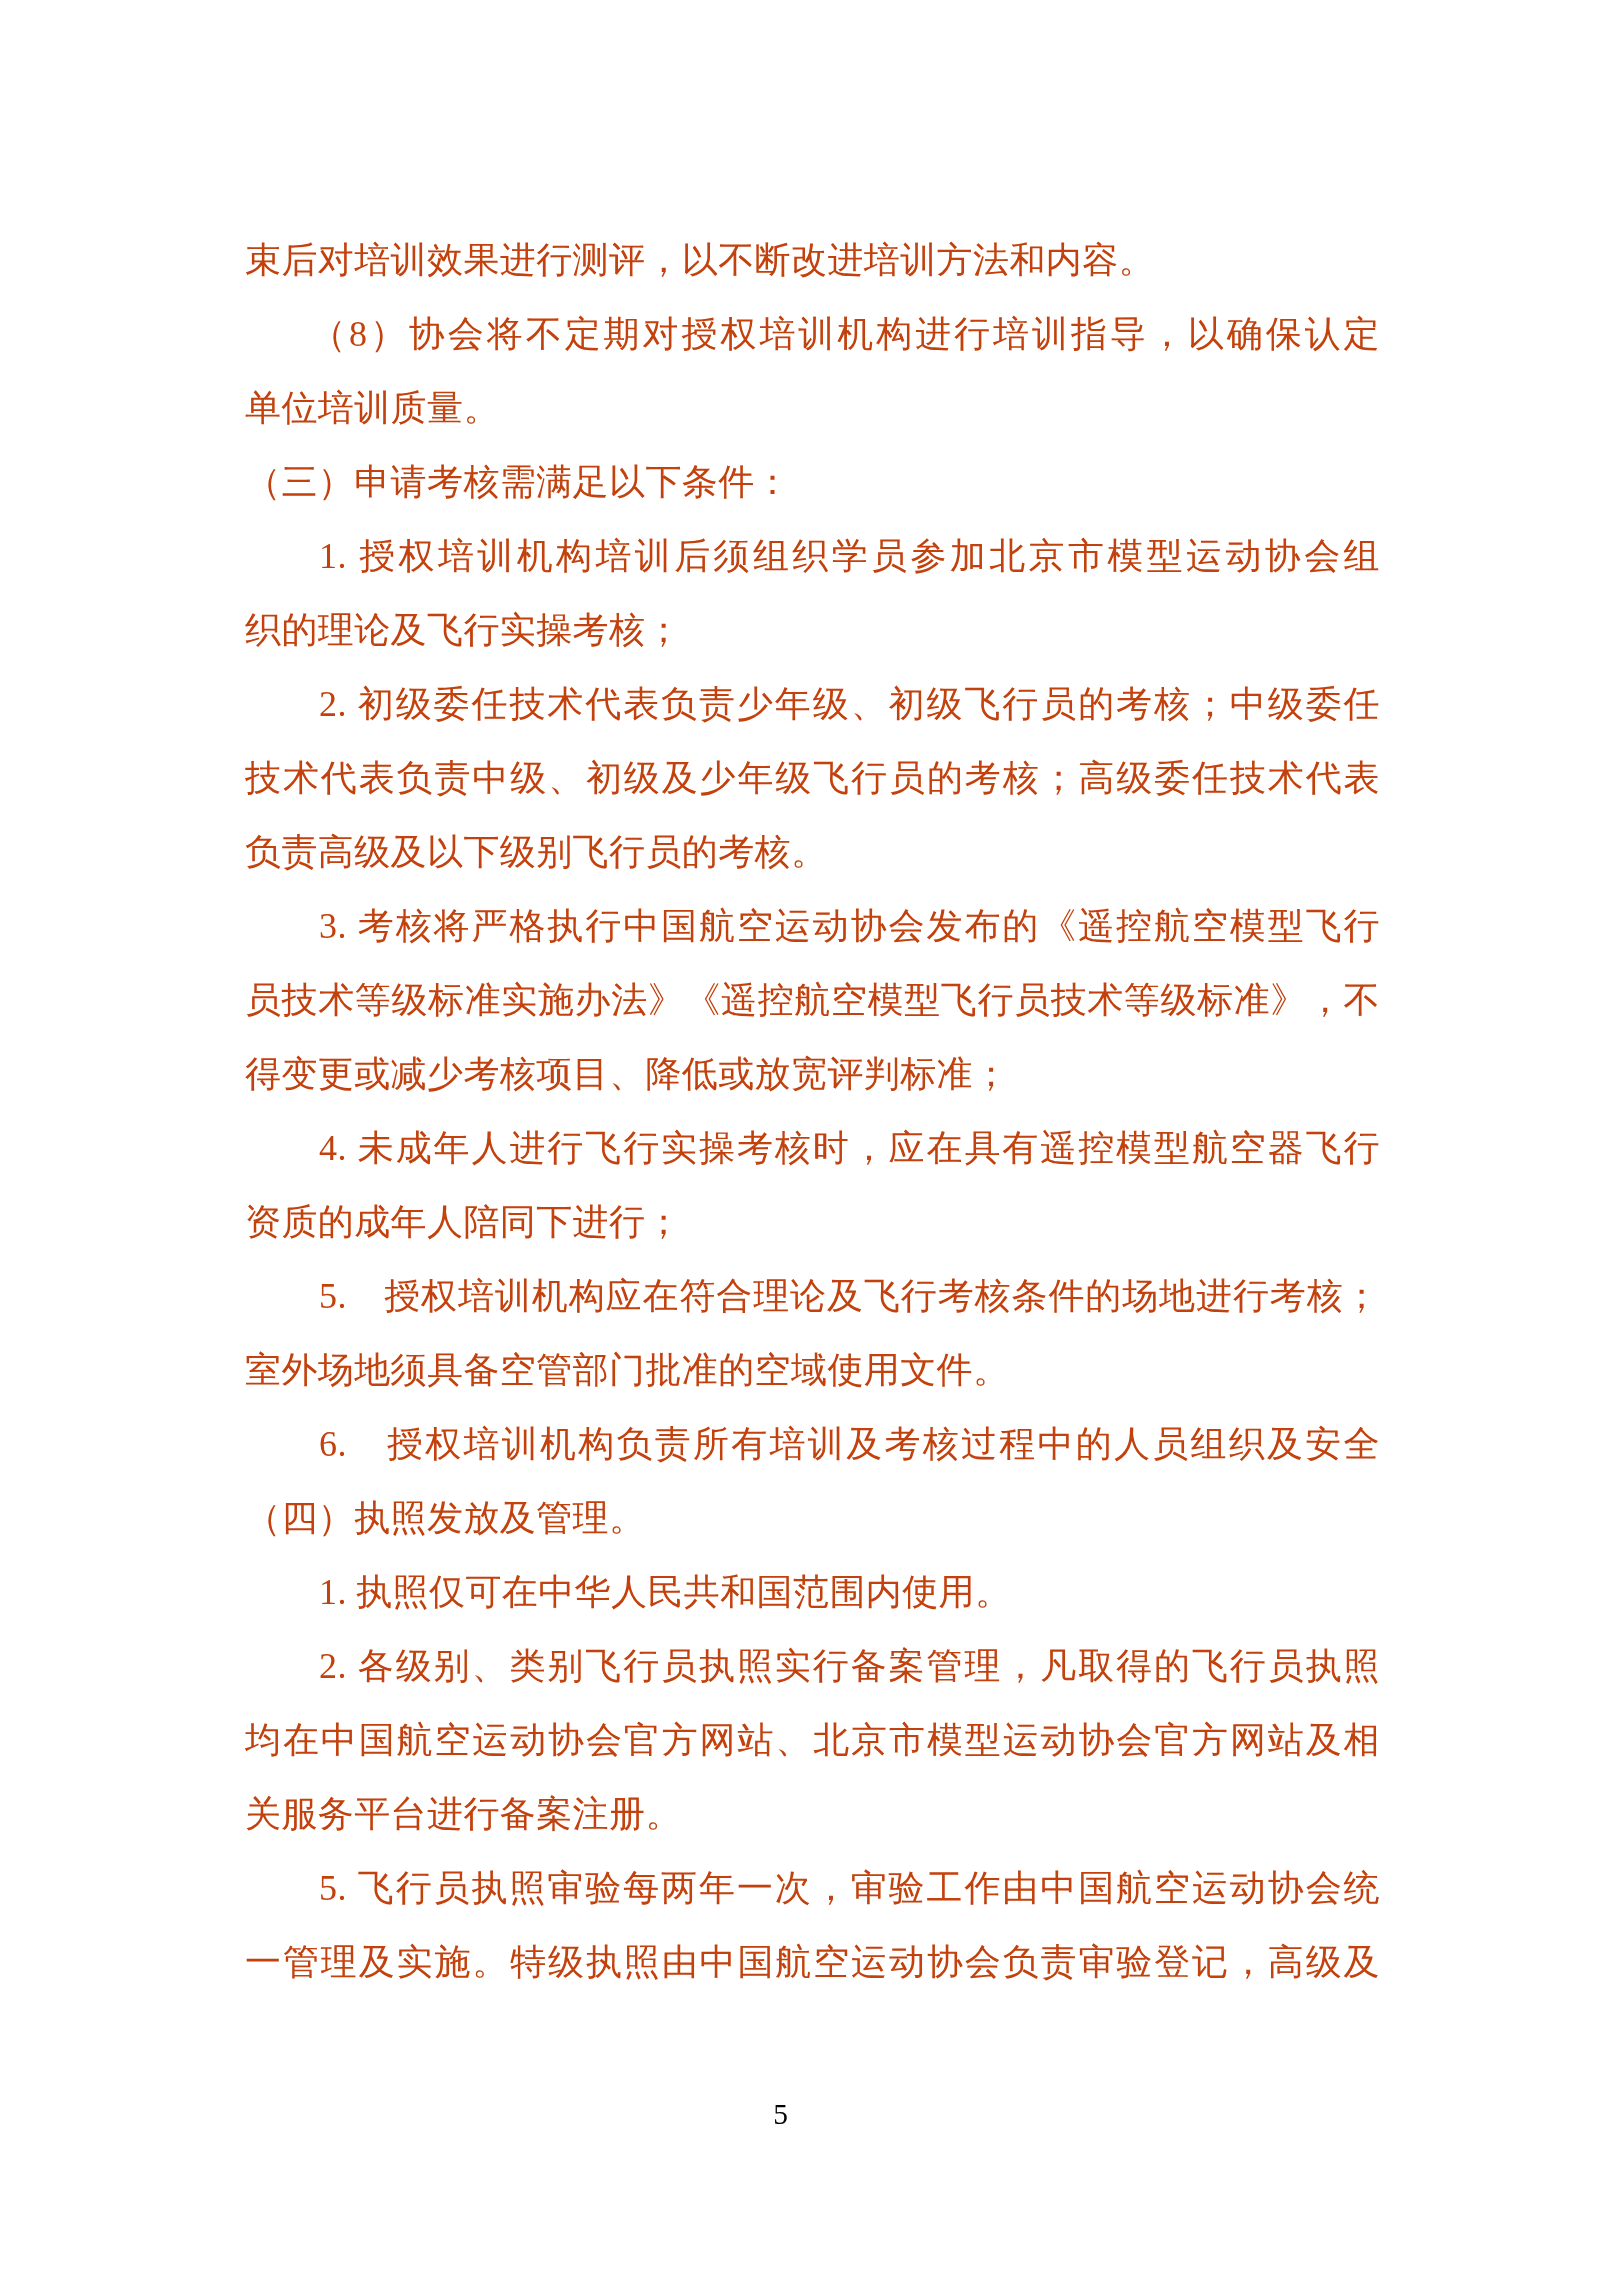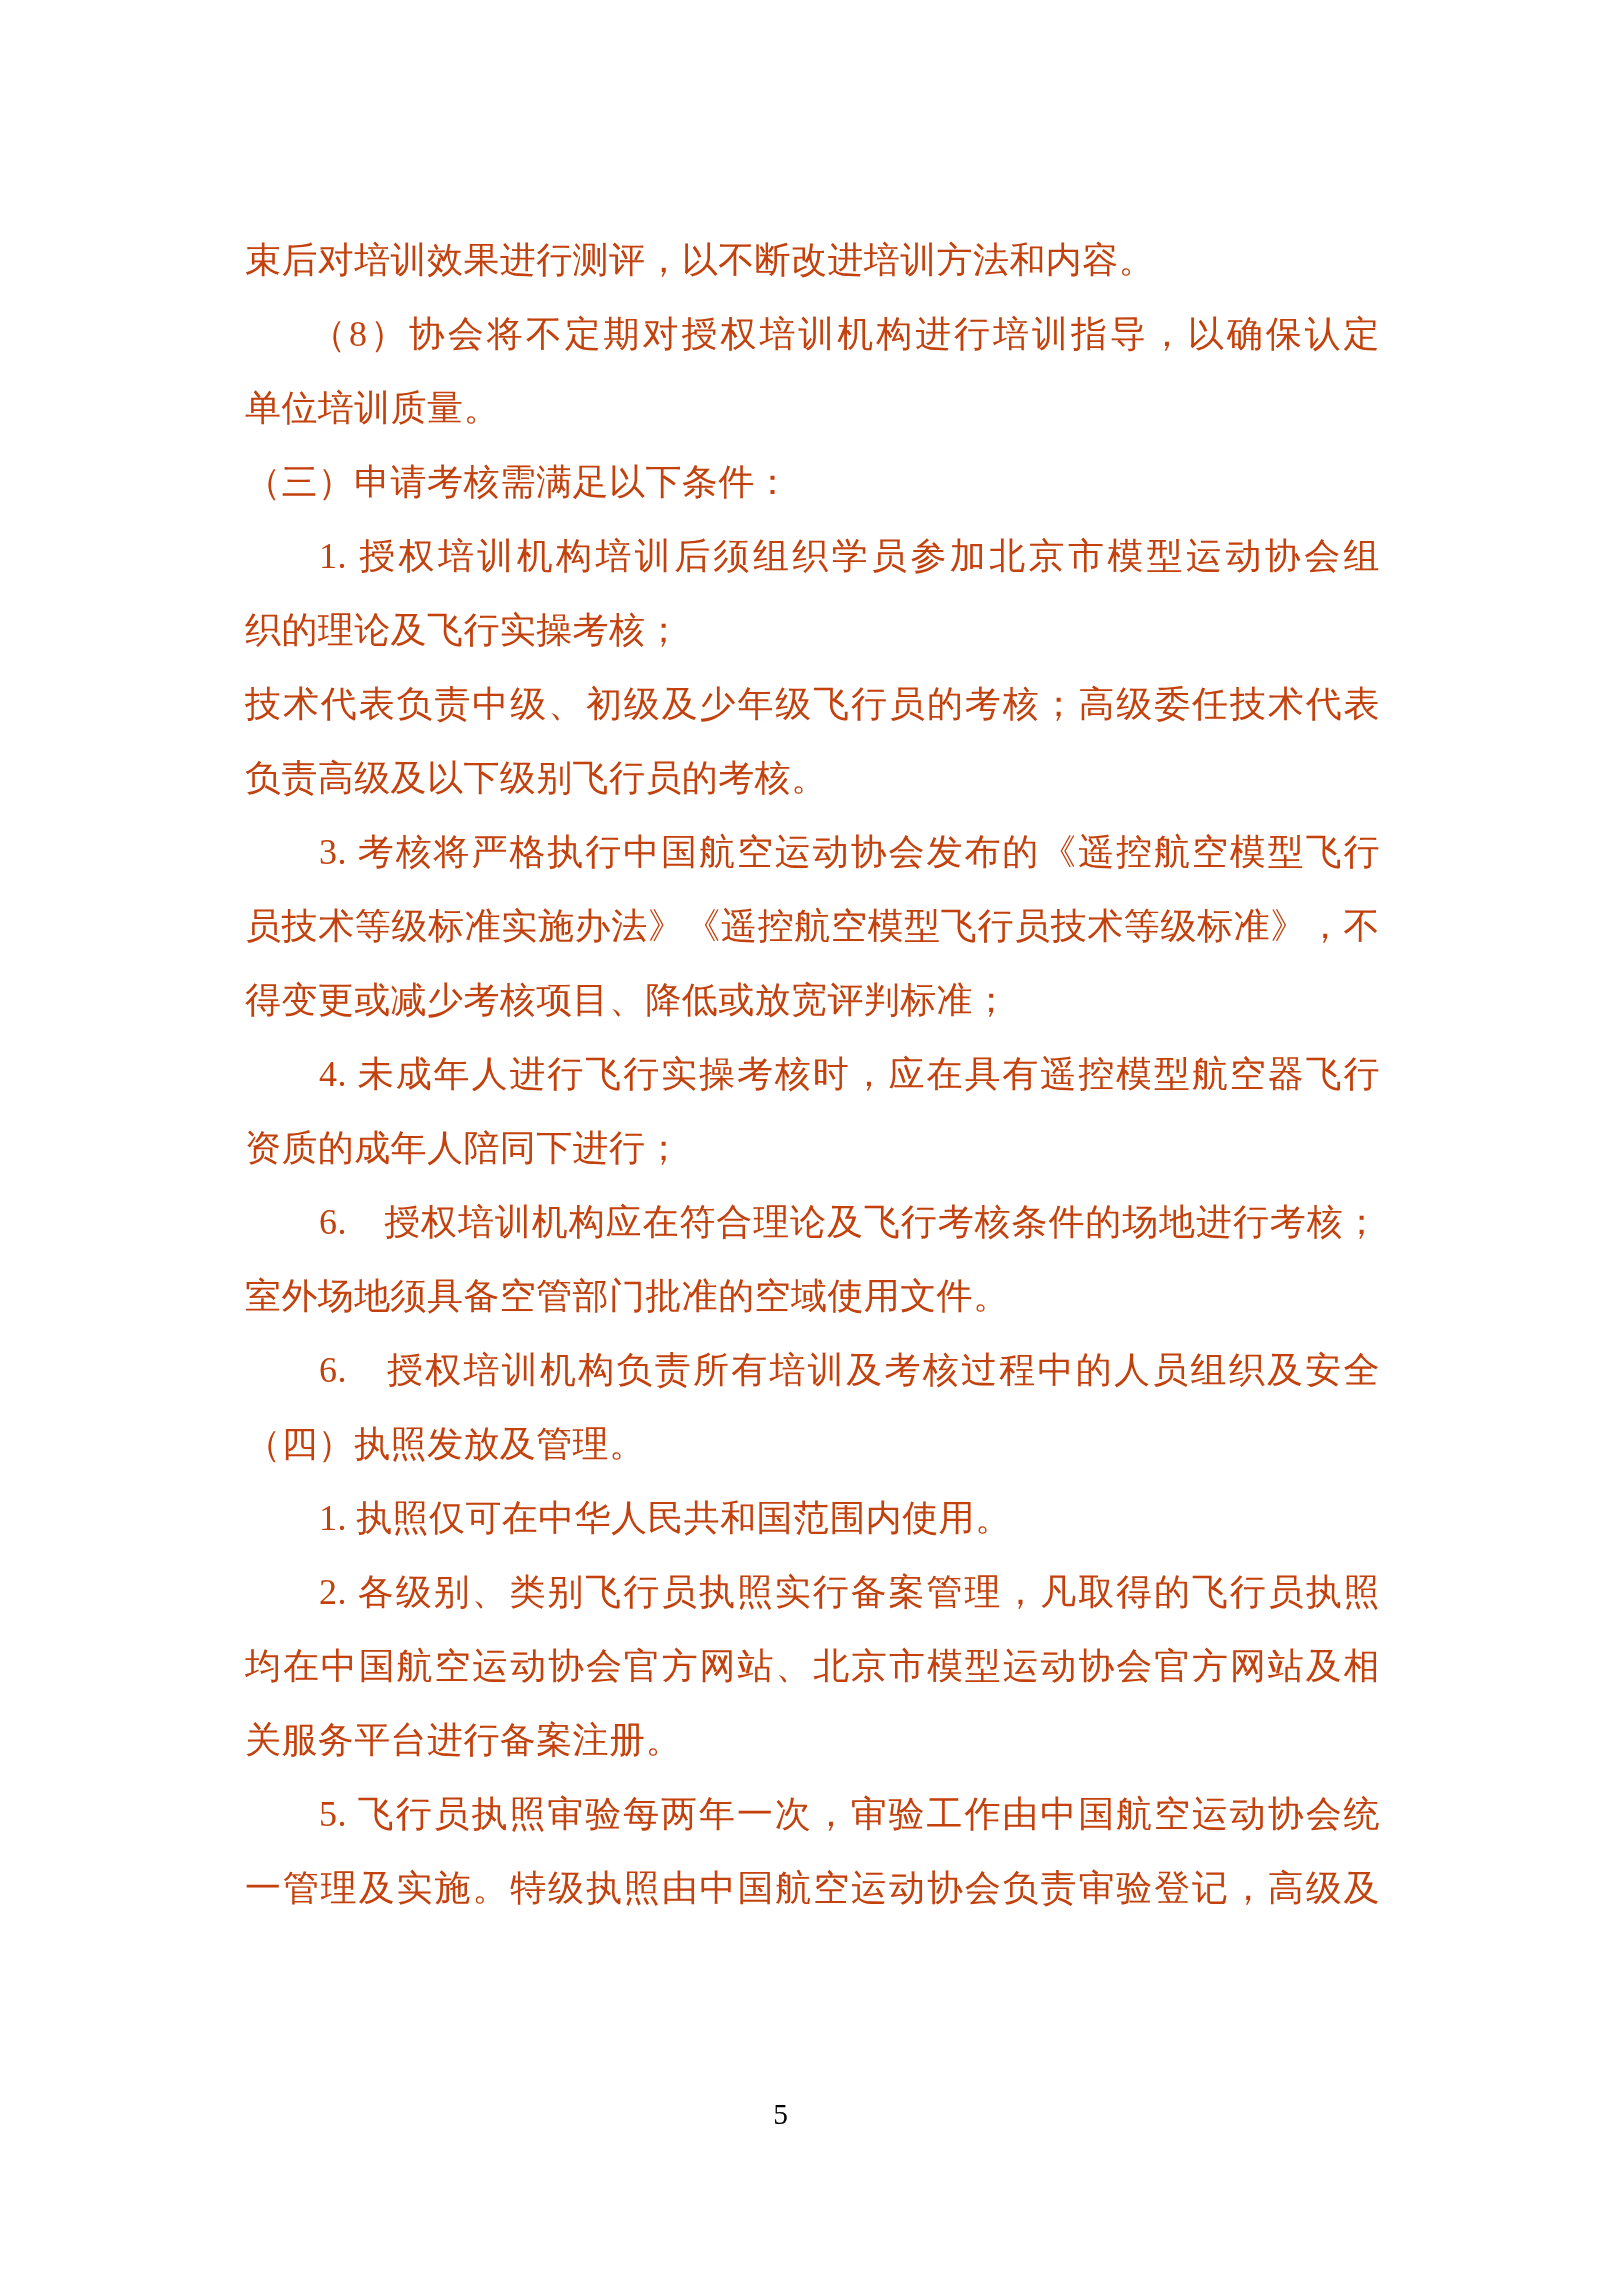--- a/index.html
+++ b/index.html
@@ -53,28 +53,29 @@
 <body>
 
 <div class="doc-page">
   <div class="text-block">
       <div class="line" style="text-indent: 0px;">束后对培训效果进行测评，以不断改进培训方法和内容。</div>
       <div class="line just" style="text-indent: 65px;">（8）协会将不定期对授权培训机构进行培训指导，以确保认定</div>
       <div class="line" style="text-indent: 0px;">单位培训质量。</div>
       <div class="line" style="text-indent: 0px;">（三）申请考核需满足以下条件：</div>
       <div class="line just" style="text-indent: 74px;">1. 授权培训机构培训后须组织学员参加北京市模型运动协会组</div>
       <div class="line" style="text-indent: 0px;">织的理论及飞行实操考核；</div>
+      <div class="line just" style="text-indent: 74px;">2. 初级委任技术代表负责少年级、初级飞行员的考核；中级委任</div>
       <div class="line just" style="text-indent: 0px;">技术代表负责中级、初级及少年级飞行员的考核；高级委任技术代表</div>
       <div class="line" style="text-indent: 0px;">负责高级及以下级别飞行员的考核。</div>
       <div class="line just" style="text-indent: 74px;">3. 考核将严格执行中国航空运动协会发布的《遥控航空模型飞行</div>
       <div class="line just" style="text-indent: 0px;">员技术等级标准实施办法》《遥控航空模型飞行员技术等级标准》，不</div>
       <div class="line" style="text-indent: 0px;">得变更或减少考核项目、降低或放宽评判标准；</div>
       <div class="line just" style="text-indent: 74px;">4. 未成年人进行飞行实操考核时，应在具有遥控模型航空器飞行</div>
       <div class="line" style="text-indent: 0px;">资质的成年人陪同下进行；</div>
-      <div class="line just" style="text-indent: 74px;">6.　授权培训机构应在符合理论及飞行考核条件的场地进行考核；</div>
+      <div class="line just" style="text-indent: 74px;">5.　授权培训机构应在符合理论及飞行考核条件的场地进行考核；</div>
       <div class="line" style="text-indent: 0px;">室外场地须具备空管部门批准的空域使用文件。</div>
       <div class="line just" style="text-indent: 74px;">6.　授权培训机构负责所有培训及考核过程中的人员组织及安全</div>
       <div class="line" style="text-indent: 0px;">（四）执照发放及管理。</div>
       <div class="line" style="text-indent: 74px;">1. 执照仅可在中华人民共和国范围内使用。</div>
       <div class="line just" style="text-indent: 74px;">2. 各级别、类别飞行员执照实行备案管理，凡取得的飞行员执照</div>
       <div class="line just" style="text-indent: 0px;">均在中国航空运动协会官方网站、北京市模型运动协会官方网站及相</div>
       <div class="line" style="text-indent: 0px;">关服务平台进行备案注册。</div>
       <div class="line just" style="text-indent: 74px;">5. 飞行员执照审验每两年一次，审验工作由中国航空运动协会统</div>
       <div class="line just" style="text-indent: 0px;">一管理及实施。特级执照由中国航空运动协会负责审验登记，高级及</div>
     </div>

